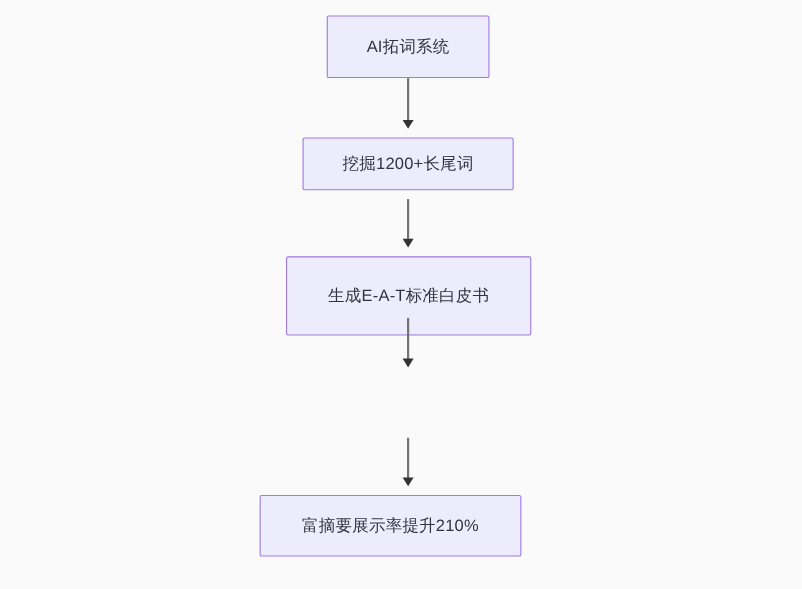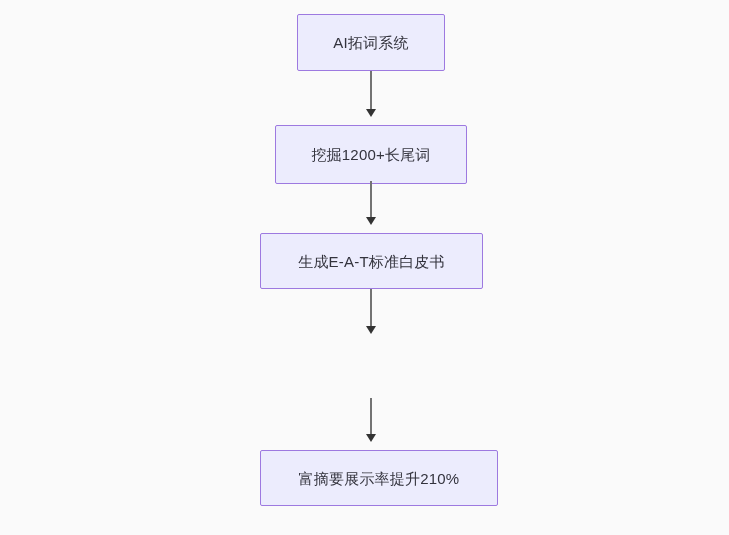--- a/index.html
+++ b/index.html
@@ -58,30 +58,30 @@
 </style>
 </head>
 <body>
 
 <div id="flowchart-canvas">
 
   <div class="node" id="node-n1" style="left: 297px; top: 14px; width: 148px; height: 57px;">
     <span>AI拓词系统</span>
   </div>
 
-  <div class="node" id="node-n2" style="left: 275px; top: 125px; width: 192px; height: 59px;">
+  <div class="node" id="node-n2" style="left: 275px; top: 125px; width: 192px; height: 48px;">
     <span>挖掘1200+长尾词</span>
   </div>
 
-  <div class="node" id="node-n3" style="left: 260px; top: 233px; width: 223px; height: 56px;">
+  <div class="node" id="node-n3" style="left: 260px; top: 233px; width: 223px; height: 72px;">
     <span>生成E-A-T标准白皮书</span>
   </div>
 
 
-  <div class="node" id="node-n5" style="left: 260px; top: 450px; width: 238px; height: 56px;">
+  <div class="node" id="node-n5" style="left: 236px; top: 450px; width: 238px; height: 56px;">
     <span>富摘要展示率提升210%</span>
   </div>
 
   <div class="edge" id="edge-e1" style="left: 371px; top: 71px;">
     <div class="edge-line" style="height: 39px;"></div>
     <div class="edge-arrow" style="top: 38px;"></div>
   </div>
 
   <div class="edge" id="edge-e2" style="left: 371px; top: 181px;">
     <div class="edge-line" style="height: 37px;"></div>

